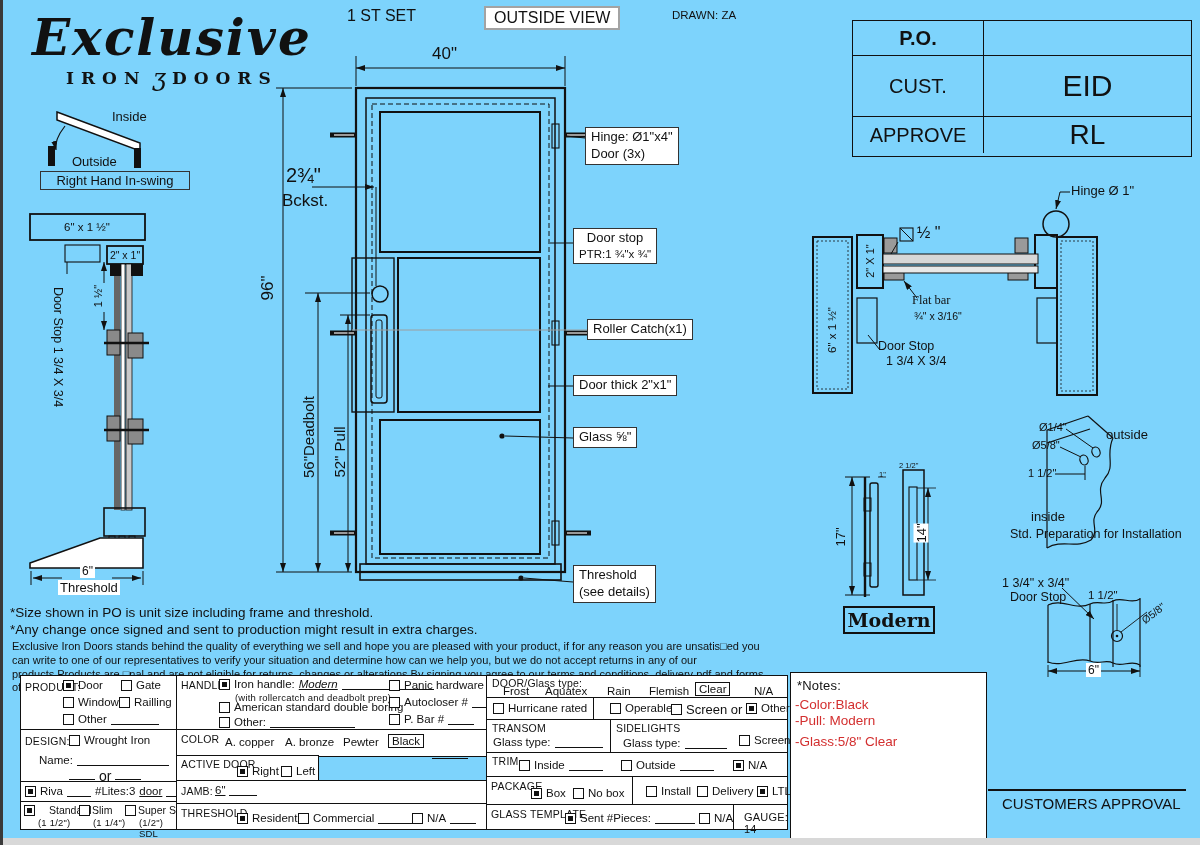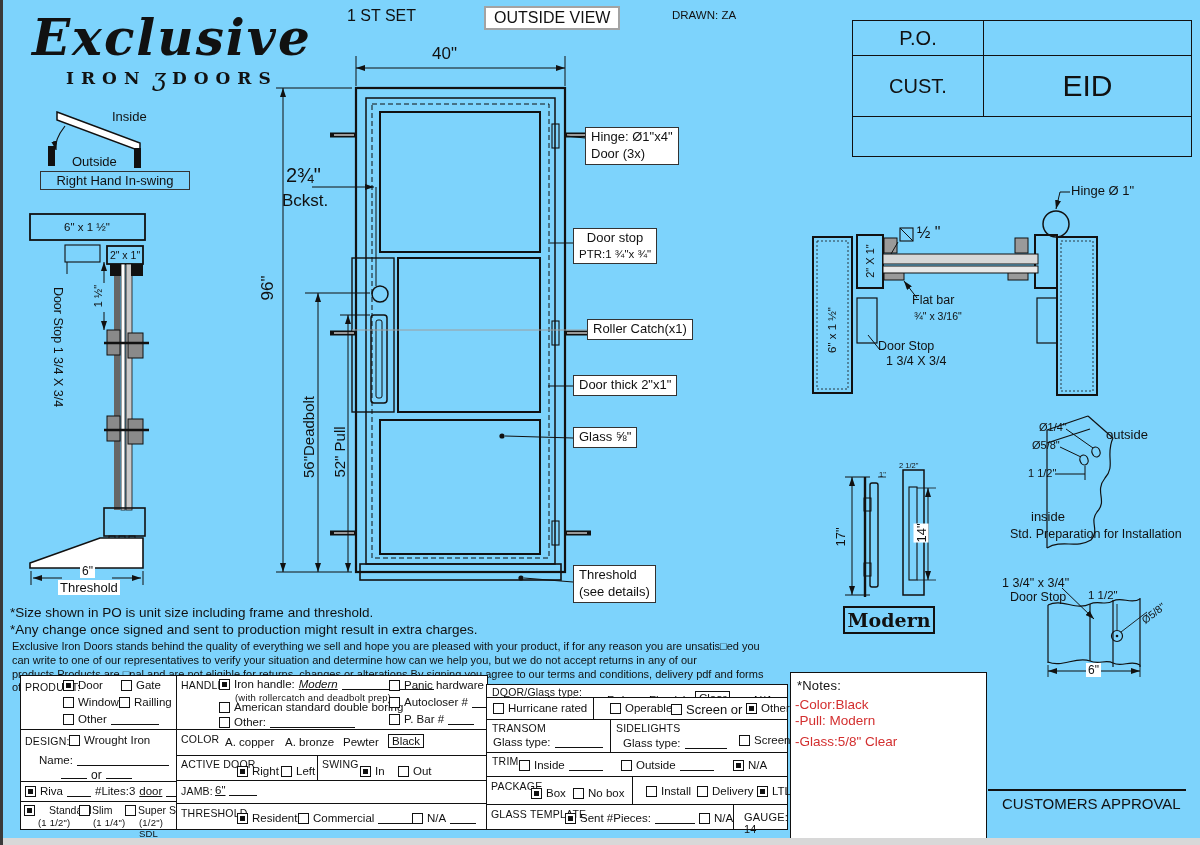--- a/index.html
+++ b/index.html
@@ -226,28 +226,30 @@
   <span class="logo-sub">IRON</span>
   <span class="logo-amp">ʒ</span>
   <span class="logo-sub">DOORS</span>
 </div>
 
 <div class="abs" style="left:347px;top:7px;font-size:16px;">1 ST SET</div>
 <div class="abs boxed" style="left:484px;top:6px;font-size:16px;">OUTSIDE VIEW</div>
 <div class="abs" style="left:672px;top:9px;font-size:11.5px;">DRAWN: ZA</div>
 
 <div class="po-table">
-  <div class="po-row" style="height:34px;">
+  <div class="po-row" style="height:34px;font-weight:bold;">
     <div class="po-cell-l">P.O.</div>
   </div>
   <div class="po-row" style="height:60px;">
     <div class="po-cell-l">CUST.</div>
     <div class="po-cell-r" style="font-size:30px;">EID</div>
   </div>
   <div class="po-row" style="height:36px;">
+    <div class="po-cell-l">APPROVE</div>
+    <div class="po-cell-r" style="font-size:28px;">RL</div>
   </div>
 </div>
 
 <div class="abs" style="left:112px;top:109px;font-size:13px;">Inside</div>
 <div class="abs" style="left:72px;top:154px;font-size:13px;">Outside</div>
 <div class="abs" style="left:40px;top:171px;width:148px;border:1.2px solid #333;text-align:center;font-size:13px;padding:1px 0;">Right Hand In-swing</div>
 
 <div class="abs ctr" style="left:87px;top:227px;font-size:11.5px;">6" x 1 ½"</div>
 <div class="abs ctr" style="left:125px;top:255px;font-size:10.5px;">2" x 1"</div>
 <div class="abs rotcw" style="left:58px;top:347px;font-size:12.5px;">Door Stop 1 3/4 X 3/4</div>
@@ -275,21 +277,21 @@
 <div class="anno" style="left:573px;top:427px;">Glass ⅝"</div>
 <div class="anno" style="left:573px;top:565px;">
   <div>Threshold</div>
   <div>(see details)</div>
 </div>
 
 <div class="abs" style="left:1071px;top:183px;font-size:13px;">Hinge   Ø 1"</div>
 <div class="abs" style="left:917px;top:224px;font-size:16px;">½ "</div>
 <div class="abs rotccw" style="left:870px;top:261px;font-size:11px;">2" X 1"</div>
 <div class="abs rotccw" style="left:832px;top:330px;font-size:11.5px;">6" x 1 ½"</div>
-<div class="abs" style="left:912px;top:293px;font-size:12.5px;">Flat bar</div>
+<div class="abs" style="left:912px;top:293px;font-size:12.5px;font-family:Liberation Serif, serif;">Flat bar</div>
 <div class="abs" style="left:914px;top:310px;font-size:10.5px;">¾" x 3/16"</div>
 <div class="abs" style="left:878px;top:339px;font-size:12.5px;">Door Stop</div>
 <div class="abs" style="left:886px;top:354px;font-size:12.5px;">1 3/4 X 3/4</div>
 
 <div class="abs rotccw" style="left:840px;top:537px;font-size:13px;">17"</div>
 <div class="abs rotccw" style="left:921px;top:533px;font-size:13px;background:#fff;">14"</div>
 <div class="abs" style="left:899px;top:461px;font-size:7.5px;">2 1/2"</div>
 <div class="abs" style="left:879px;top:470px;font-size:7.5px;">1"</div>
 <div class="abs" style="left:843px;top:606px;width:88px;border:2px solid #111;text-align:center;
      font-family:'DejaVu Serif',serif;font-weight:bold;font-size:19px;padding:1px 0;">Modern</div>
@@ -339,21 +341,21 @@
 <div class="cell" style="left:20px;top:729px;width:156px;height:52px;">
   <span class="flabel" style="left:4px;top:5px;">DESIGN:</span>
   <span class="opt" style="left:48px;top:4px;">
         <span class="cb"></span>
         <span>Wrought Iron</span>
       </span>
   <span class="opt" style="left:18px;top:24px;">
         <span>Name:</span>
         <span class="blank" style="width:92px;"></span>
       </span>
-  <span class="opt" style="left:40px;top:38px;font-size:12px;">
+  <span class="opt" style="left:48px;top:38px;font-size:14px;">
         <span class="blank" style="width:26px;height:6px;"></span>
         <span>or</span>
         <span class="blank" style="width:26px;height:6px;"></span>
       </span>
 </div>
 
 <div class="cell" style="left:20px;top:781px;width:156px;height:20px;">
   <span class="opt" style="left:4px;top:3px;">
         <span class="cb ck"></span>
         <span>Riva</span>
@@ -438,31 +440,20 @@
   <span class="opt" style="left:60px;top:9px;">
         <span class="cb ck"></span>
         <span>Right</span>
       </span>
   <span class="opt" style="left:104px;top:9px;">
         <span class="cb"></span>
         <span>Left</span>
       </span>
 </div>
 
-<div class="cell" style="left:317px;top:755px;width:169px;height:25px;">
-  <span class="flabel" style="left:4px;top:2px;">SWING</span>
-  <span class="opt" style="left:42px;top:9px;">
-        <span class="cb ck"></span>
-        <span>In</span>
-      </span>
-  <span class="opt" style="left:80px;top:9px;">
-        <span class="cb"></span>
-        <span>Out</span>
-      </span>
-</div>
 
 <div class="cell" style="left:176px;top:780px;width:310px;height:23px;">
   <span class="flabel" style="left:4px;top:4px;">JAMB:</span>
   <span class="opt" style="left:38px;top:3px;">
         <span style="text-decoration:underline;">6"</span>
         <span class="blank" style="width:28px;"></span>
       </span>
 </div>
 
 <div class="cell" style="left:176px;top:803px;width:310px;height:25px;">
@@ -476,21 +467,21 @@
         <span>Commercial</span>
         <span class="blank" style="width:40px;"></span>
       </span>
   <span class="opt" style="left:235px;top:8px;">
         <span class="cb"></span>
         <span>N/A</span>
         <span class="blank" style="width:26px;"></span>
       </span>
 </div>
 
-<div class="cell" style="left:486px;top:675px;width:300px;height:22px;margin-top:9px;">
+<div class="cell" style="left:486px;top:675px;width:300px;height:22px;">
   <span class="flabel" style="left:5px;top:1px;">DOOR/Glass type:</span>
   <span class="opt" style="left:16px;top:9px;">
         <span>Frost</span>
       </span>
   <span class="opt" style="left:58px;top:9px;">
         <span>Aquatex</span>
       </span>
   <span class="opt" style="left:120px;top:9px;">
         <span>Rain</span>
       </span>

